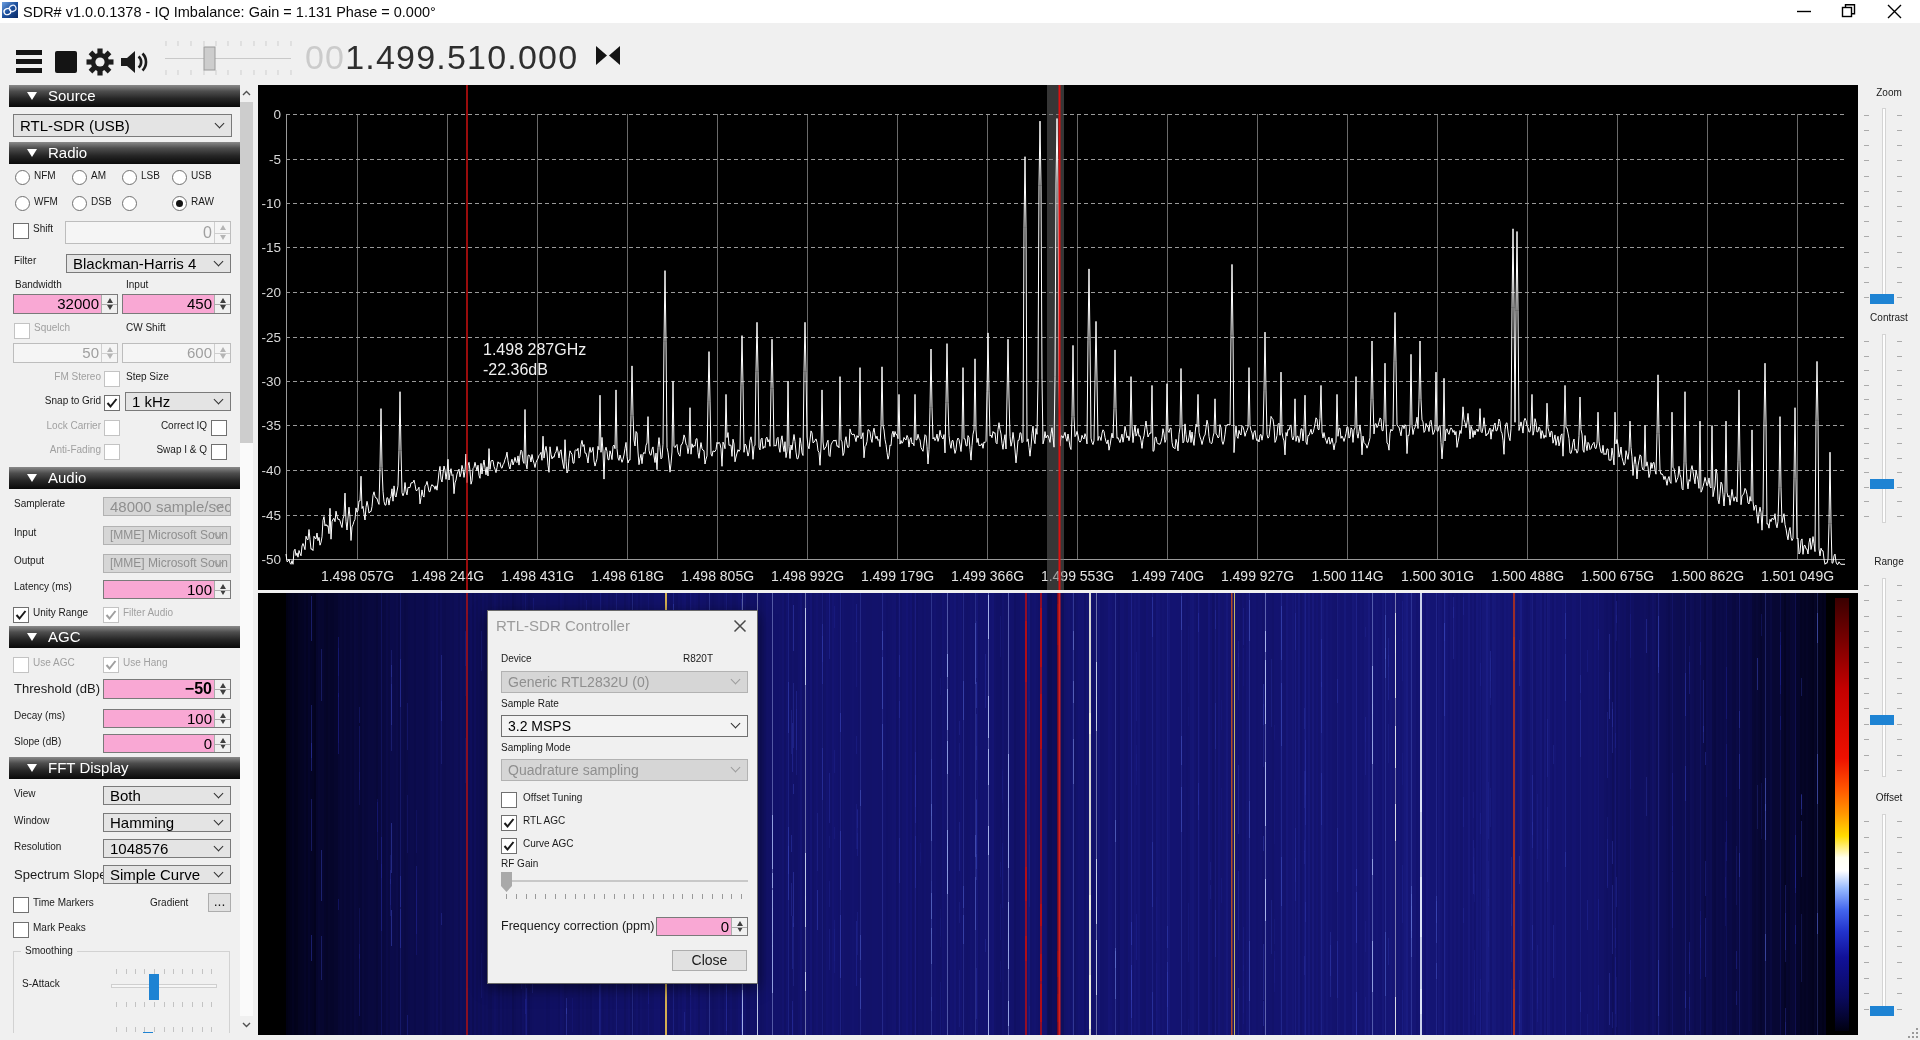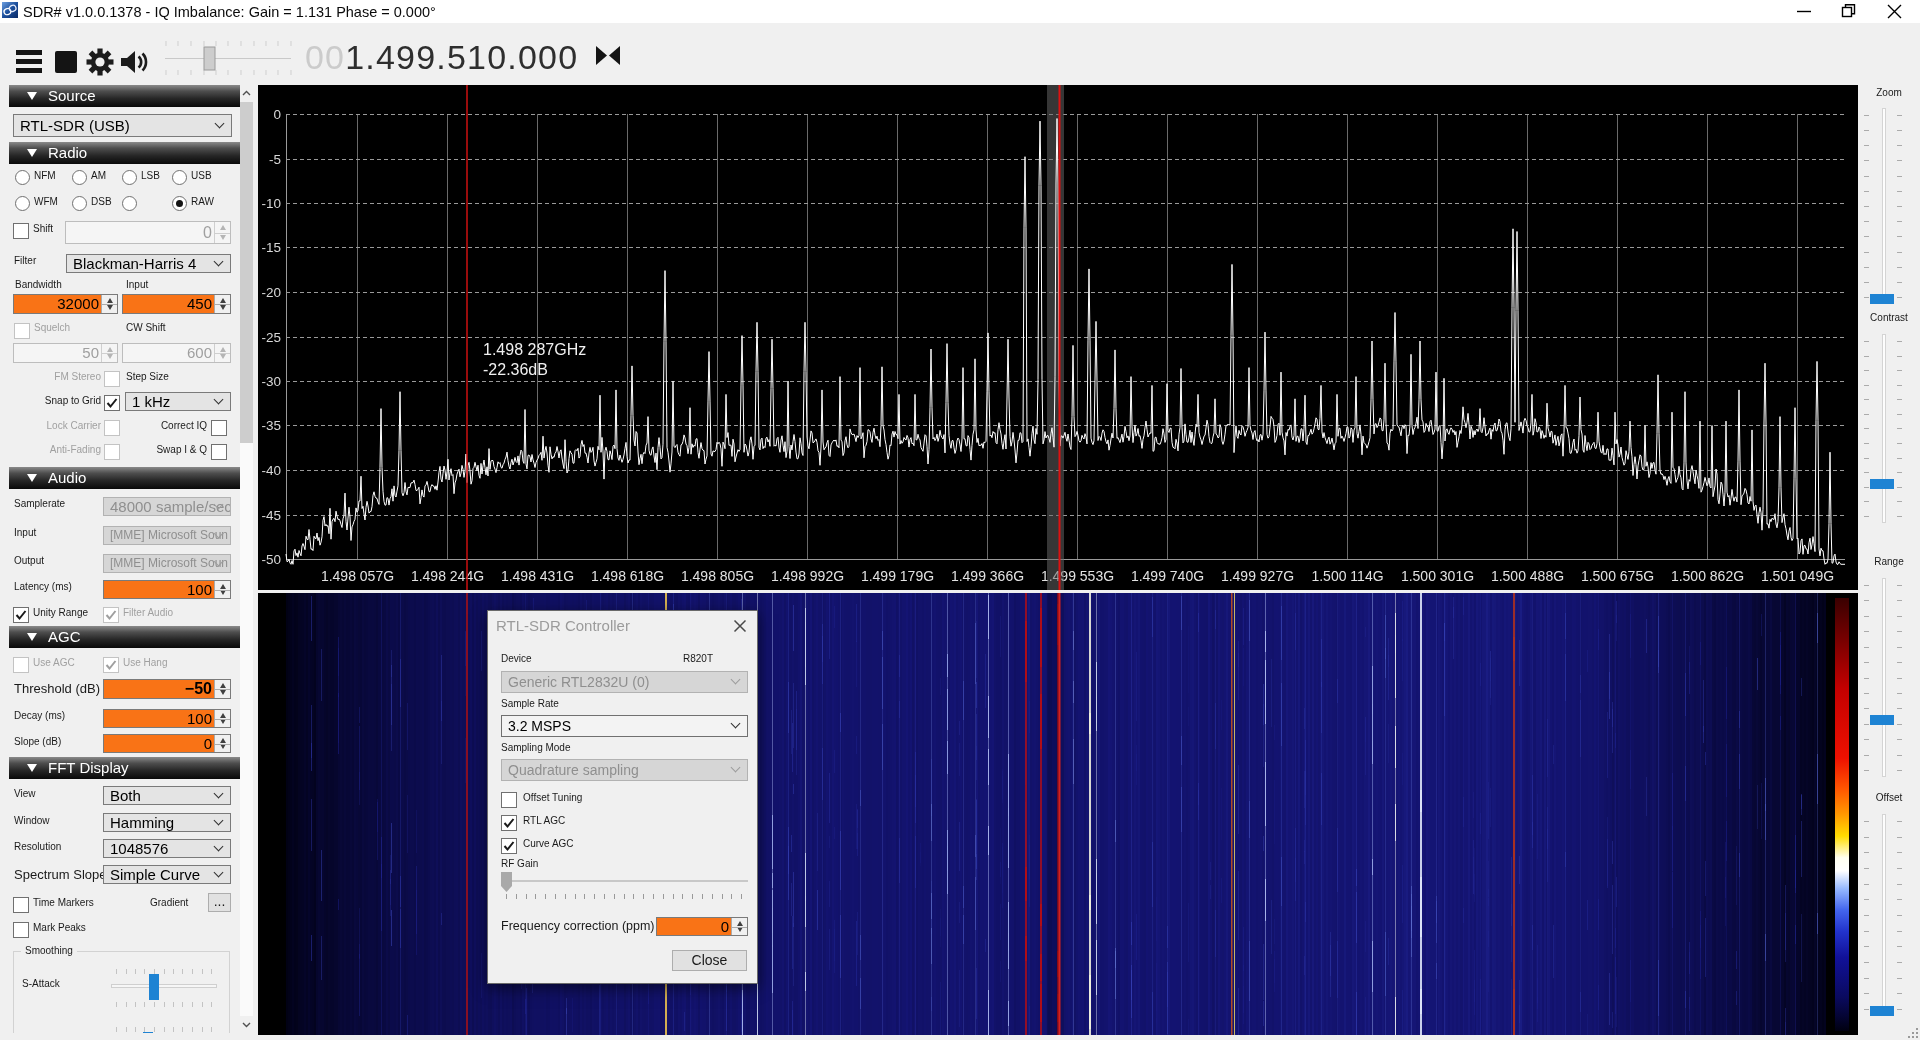--- a/index.html
+++ b/index.html
@@ -9,21 +9,21 @@
   color:#fff; font-size:15px; }
 .hdr span { position:absolute; left:39px; top:2px; }
 .hdr i { position:absolute; left:18px; top:7px; width:0; height:0; border-style:solid;
   border-width:8px 5px 0 5px; border-color:#fff transparent transparent transparent; }
 .combo { position:absolute; background:#e4e4e4; border:1px solid #7a7a7a; color:#000;
   padding-left:6px; overflow:hidden; white-space:nowrap; }
 .combo u { position:absolute; right:8px; top:50%; width:7px; height:7px; margin-top:-6px;
   border-right:1.6px solid #303030; border-bottom:1.6px solid #303030; transform:rotate(45deg); text-decoration:none;}
 .combo.dis { background:#d6d6d6; color:#8f8f8f; border-color:#b2b2b2; }
 .combo.dis u { border-color:#9d9d9d; }
-.spin { position:absolute; background:#f97316; border:1px solid #7a7a7a; color:#000; font-size:15px; }
+.spin { position:absolute; background:#f9a8d4; border:1px solid #7a7a7a; color:#000; font-size:15px; }
 .spin b { position:absolute; right:18px; top:50%; transform:translateY(-52%); font-weight:normal; }
 .spin .ud { position:absolute; right:0; top:0; bottom:0; width:16px; background:#f0f0f0; border-left:1px solid #ababab; }
 .spin .ud i { position:absolute; left:50%; width:0; height:0; border:3.5px solid transparent; transform:translateX(-50%); }
 .spin .ud i.up { top:3px; border-bottom:5px solid #404040; border-top:none; }
 .spin .ud i.dn { bottom:3px; border-top:5px solid #404040; border-bottom:none; }
 .spin .ud em { position:absolute; left:0; right:0; top:50%; height:1px; background:#ababab; }
 .spin.dis { background:#f5f5f5; border-color:#bdbdbd; }
 .spin.dis b { color:#9f9f9f; }
 .spin.dis .ud { background:#f5f5f5; border-left-color:#cfcfcf; }
 .spin.dis .ud i.up { border-bottom-color:#b5b5b5; }

